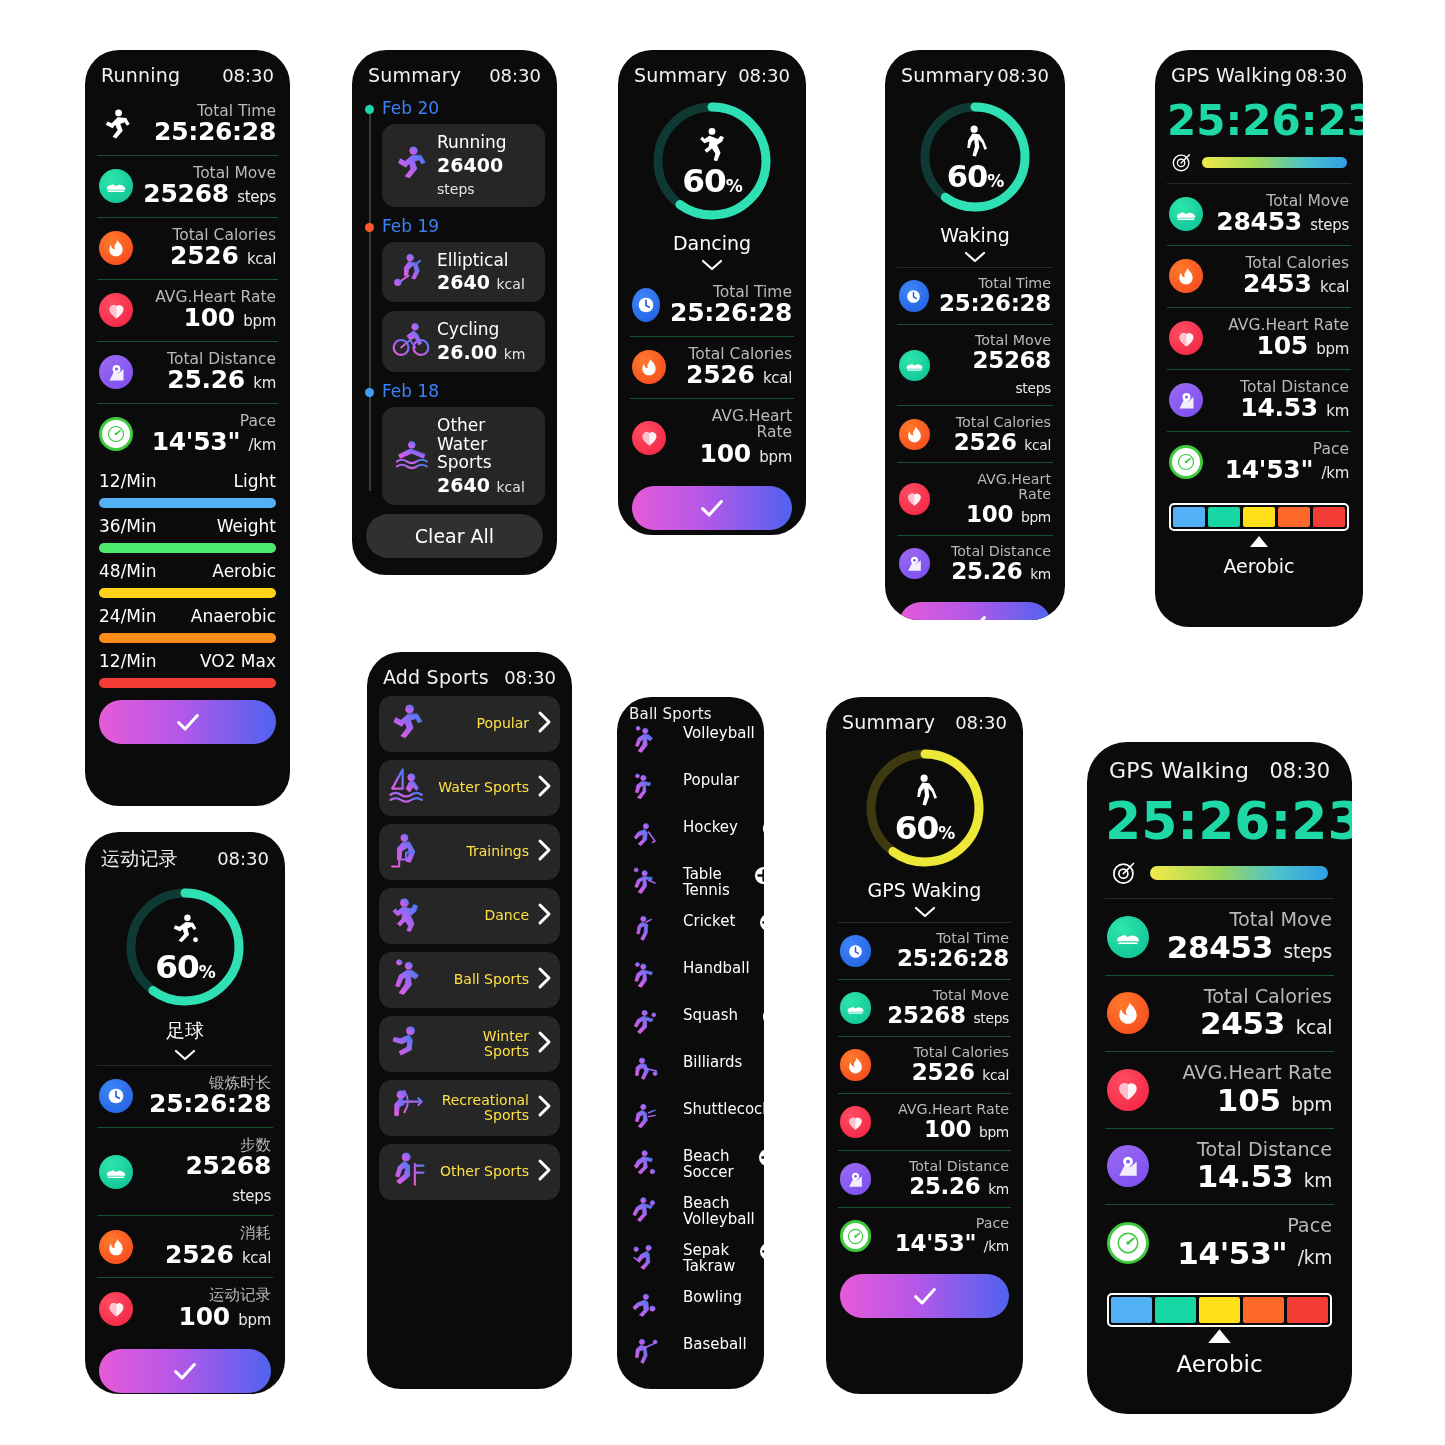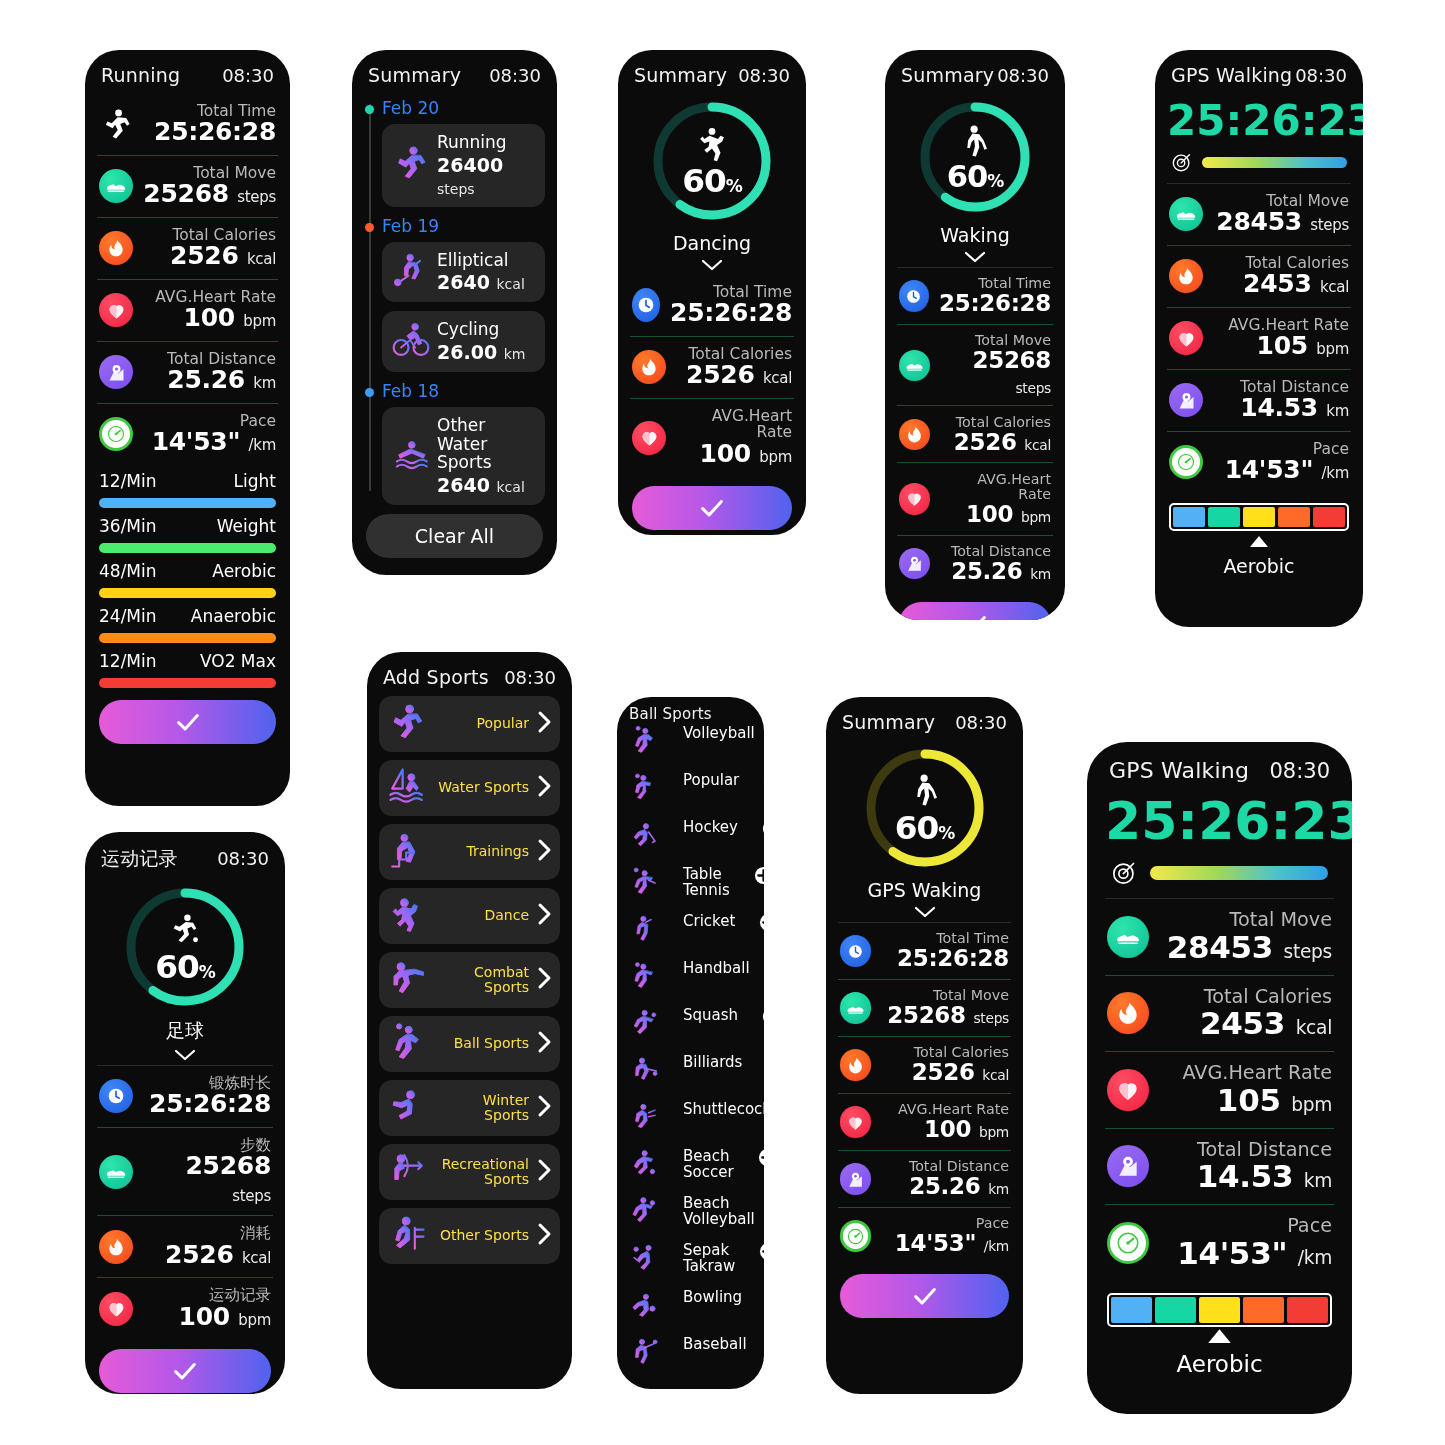--- a/index.html
+++ b/index.html
@@ -725,39 +725,20 @@
               </g>
             </svg></span>
           <span class="cat-label">Dance</span>
           <span class="chev-right"><svg width="15" height="24" viewBox="0 0 15 24">
               <path d="M3 3 L12 12 L3 21" stroke="#fff" stroke-width="3" fill="none" stroke-linecap="round" stroke-linejoin="round"></path>
             </svg></span>
         </div>
         <div class="cat-item">
           <span class="sp-ico"><svg width="40" height="40" viewBox="0 0 46 46">
               <defs>
-                <linearGradient id="sg9" x1="0" y1="1" x2="1" y2="0">
-                  <stop offset="0%" stop-color="#f05bd8"></stop>
-                  <stop offset="50%" stop-color="#a964f5"></stop>
-                  <stop offset="100%" stop-color="#3d7df5"></stop>
-                </linearGradient>
-              </defs>
-              <g fill="url(#sg9)" stroke="url(#sg9)" stroke-linecap="round" stroke-linejoin="round">
-                <circle cx="16" cy="10" r="4.5"></circle>
-                <path d="M14 15 L8 21 L8 31 L12 31 L13 24 L18 21 L20 27 L14 38 L18 40 L26 29 L24 20 L32 18 L42 20 L42 16 L32 13 Z"></path>
-              </g>
-            </svg></span>
-          <span class="cat-label">Combat Sports</span>
-          <span class="chev-right"><svg width="15" height="24" viewBox="0 0 15 24">
-              <path d="M3 3 L12 12 L3 21" stroke="#fff" stroke-width="3" fill="none" stroke-linecap="round" stroke-linejoin="round"></path>
-            </svg></span>
-        </div>
-        <div class="cat-item">
-          <span class="sp-ico"><svg width="40" height="40" viewBox="0 0 46 46">
-              <defs>
                 <linearGradient id="sg10" x1="0" y1="1" x2="1" y2="0">
                   <stop offset="0%" stop-color="#f05bd8"></stop>
                   <stop offset="50%" stop-color="#a964f5"></stop>
                   <stop offset="100%" stop-color="#3d7df5"></stop>
                 </linearGradient>
               </defs>
               <g fill="url(#sg10)" stroke="url(#sg10)" stroke-linecap="round" stroke-linejoin="round">
                 <circle cx="25" cy="9" r="4"></circle>
                 <circle cx="14" cy="5" r="3"></circle>
                 <path d="M23 14 L14 20 L10 32 L14 33 L18 24 L22 22 L21 30 L14 40 L19 42 L28 31 L27 21 L33 24 L36 20 L30 15 Z"></path>

